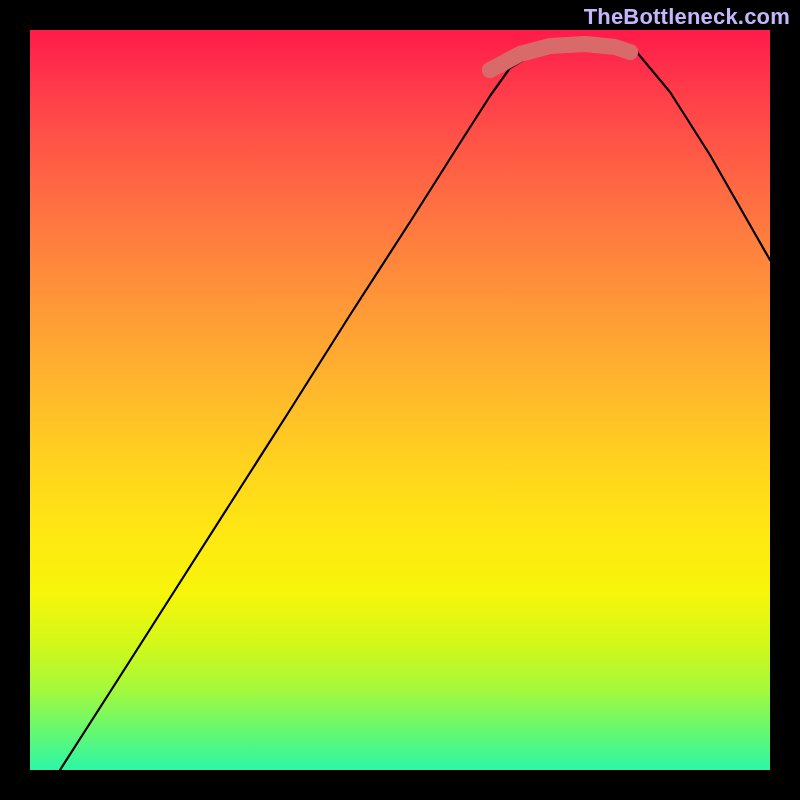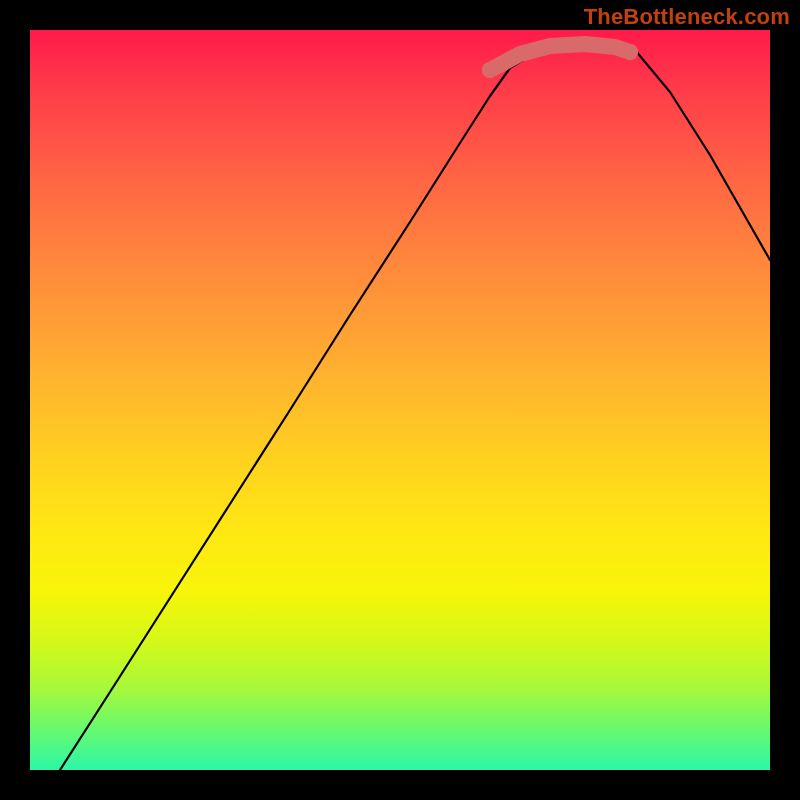--- a/index.html
+++ b/index.html
@@ -10,21 +10,21 @@
     height: 800px;
     background: #000;
   }
   .watermark {
     position: absolute;
     top: 4px;
     right: 10px;
     font-family: Arial, Helvetica, sans-serif;
     font-size: 22px;
     font-weight: 600;
-    color: #c2410c;
+    color: #c4b5fd;
     letter-spacing: 0.2px;
     z-index: 10;
   }
   .plot-area {
     position: absolute;
     left: 30px;
     top: 30px;
     width: 740px;
     height: 740px;
     overflow: hidden;

